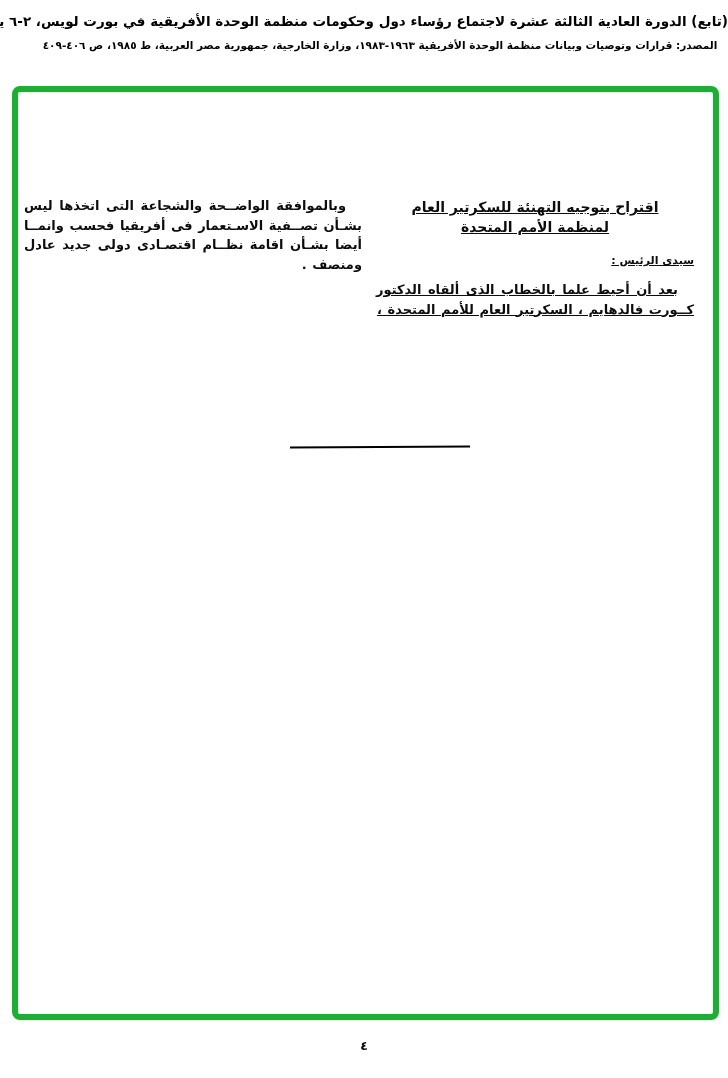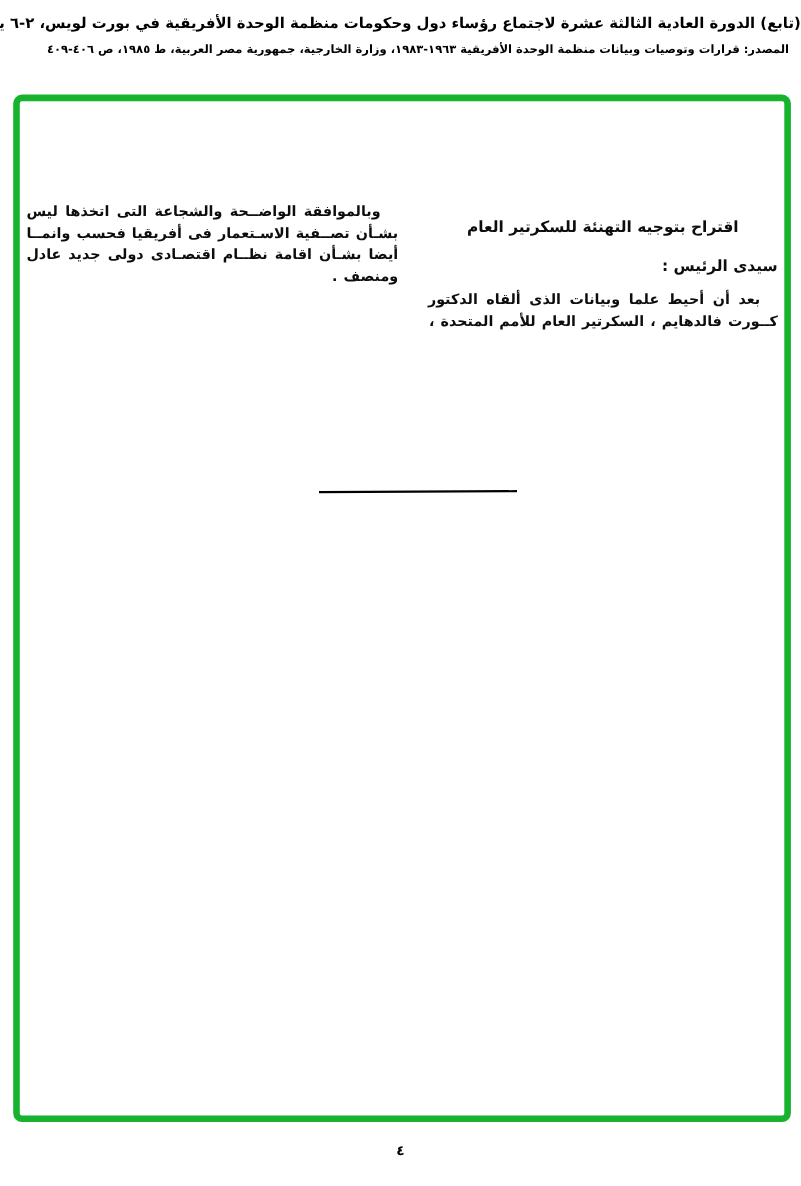--- a/index.html
+++ b/index.html
@@ -53,39 +53,40 @@
     background: #ffffff;
   }
 
   
   .col {
     position: absolute;
     direction: rtl;
   }
   .col-right {
     top: 105px;
-    right: 6px;
+    right: 19px;
     width: 318px;
+    text-decoration: underline;
   }
   .col-left {
-    top: 91px;
+    top: 104px;
     left: 6px;
     width: 338px;
   }
 
   .section-title {
     text-align: center;
     font-size: 14px;
     font-weight: 700;
     line-height: 20px;
     margin-bottom: 17px;
   }
 
   .salutation {
-    font-size: 14px;
+    font-size: 11px;
     font-weight: 700;
     margin-bottom: 13px;
   }
 
   .para {
     font-size: 13px;
     font-weight: 700;
     line-height: 19.5px;
     text-align: justify;
     text-indent: 16px;
@@ -125,23 +126,24 @@
 <div class="doc-header">
   <div class="header-line1">(تابع) الدورة العادية الثالثة عشرة لاجتماع رؤساء دول وحكومات منظمة الوحدة الأفريقية في بورت لويس، ٢-٦ يوليه ١٩٧٦</div>
   <div class="header-line2">المصدر: قرارات وتوصيات وبيانات منظمة الوحدة الأفريقية ١٩٦٣-١٩٨٣، وزارة الخارجية، جمهورية مصر العربية، ط ١٩٨٥، ص ٤٠٦-٤٠٩</div>
 </div>
 
 <div class="green-frame">
 
   <div class="col col-right">
     <div class="section-title">
       <div>اقتراح بتوجيه التهنئة للسكرتير العام</div>
+      <div>لمنظمة الأمم المتحدة</div>
     </div>
     <div class="salutation">سيدى الرئيس :</div>
-    <p class="para">بعد أن أحيط علما وبيانات الذى ألقاه الدكتور كــورت فالدهايم ، السكرتير العام للأمم المتحدة ،</p>
+    <p class="para">بعد أن أحيط علما بالخطاب الذى ألقاه الدكتور كــورت فالدهايم ، السكرتير العام للأمم المتحدة ،</p>
   </div>
 
   <div class="col col-left">
     <p class="para">وبالموافقة الواضــحة والشجاعة التى اتخذها ليس بشـأن تصــفية الاسـتعمار فى أفريقيا فحسب وانمــا أيضا بشـأن اقامة نظــام اقتصـادى دولى جديد عادل ومنصف .</p>
   </div>
 
   <div class="divider-line"></div>
 </div>
 
 <div class="page-number">٤</div>

